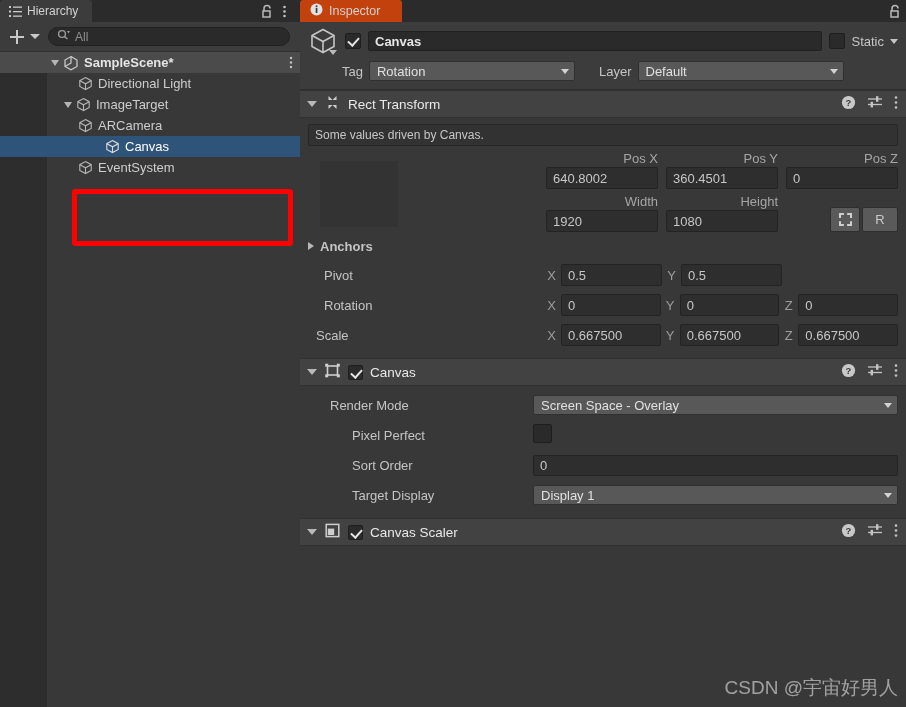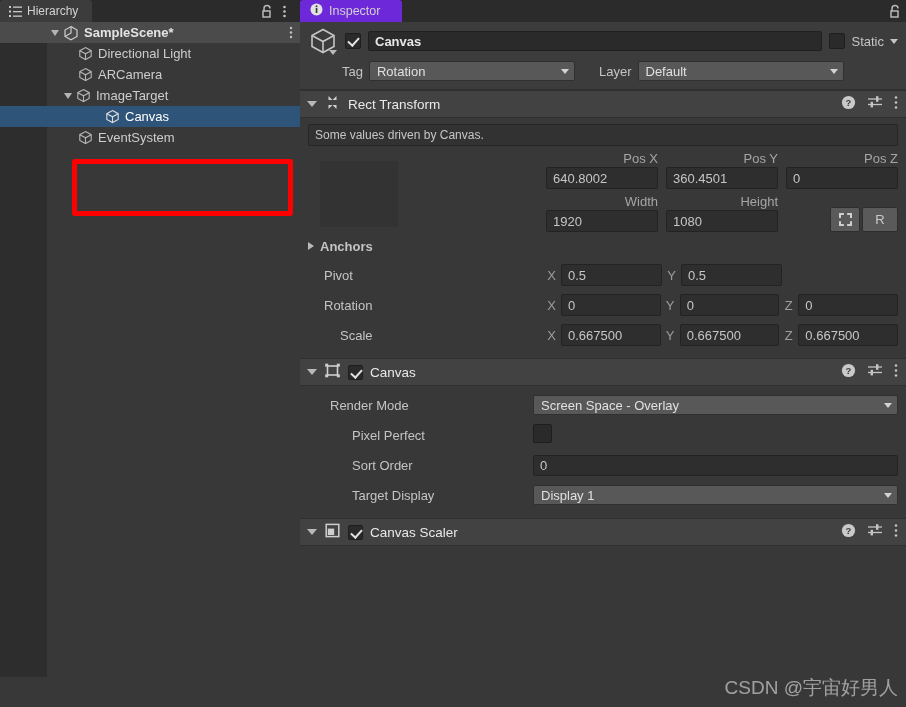--- a/index.html
+++ b/index.html
@@ -90,21 +90,21 @@
 
   
   #inspector {
     position: absolute; left: 300px; top: 0; width: 606px; height: 707px;
     background: #383838;
   }
   .insp-tabbar { position: relative; height: 22px; background: #2b2b2b; }
   .insp-tab {
     position: absolute; left: 0; top: 0; height: 22px;
     display: flex; align-items: center; gap: 6px; padding: 0 22px 0 10px;
-    background: #6d28d9; border-top-left-radius: 3px; border-top-right-radius: 3px;
+    background: #c2410c; border-top-left-radius: 3px; border-top-right-radius: 3px;
     color: #d2d2d2; font-size: 12.5px;
   }
   .insp-header {
     background: #3c3c3c; padding: 6px 8px 8px 8px;
     border-bottom: 1px solid #303030;
   }
   .hdr-row1 { display: flex; align-items: center; height: 26px; gap: 7px; }
   .go-icon { position: relative; width: 30px; height: 30px; flex: 0 0 auto; }
   .go-icon .mini-caret {
     position: absolute; right: 1px; bottom: 1px; width: 0; height: 0;
@@ -237,20 +237,34 @@
         <span class="iconbtn">
           <svg width="5" height="15" viewBox="0 0 5 15">
             <circle cx="2.5" cy="3" r="1.3" fill="#c2c2c2"></circle>
             <circle cx="2.5" cy="7.5" r="1.3" fill="#c2c2c2"></circle>
             <circle cx="2.5" cy="12" r="1.3" fill="#c2c2c2"></circle>
           </svg>
         </span>
       </div>
     </div>
 
+    <div class="hier-toolbar">
+      <span class="plusbtn"></span>
+      <span class="caret-dn"></span>
+      <div class="searchbox">
+        <span>
+          <svg width="13" height="13" viewBox="0 0 13 13">
+            <circle cx="5" cy="5" r="3.4" fill="none" stroke="#9a9a9a" stroke-width="1.4"></circle>
+            <line x1="7.6" y1="7.6" x2="10.5" y2="10" stroke="#9a9a9a" stroke-width="1.4"></line>
+            <path d="M10 2 l3 0 l-1.5 2.5 z" fill="#9a9a9a"></path>
+          </svg>
+        </span>
+        <span>All</span>
+      </div>
+    </div>
 
     <div class="hier-body">
       <div class="hier-gutter"></div>
 
       <div class="row scene" style="padding-left:51px;">
         <span class="tw"></span>
         <span class="unitylogo">
           <svg width="16" height="16" viewBox="0 0 16 16">
             <path d="M8 1.6 L14 5 L14 11.4 L8 14.8 L2 11.4 L2 5 Z" fill="none" stroke="#cfcfcf" stroke-width="1.2"></path>
             <path d="M8 1.6 L8 8 L2 11.4" fill="none" stroke="#cfcfcf" stroke-width="1.2"></path>
@@ -269,39 +283,39 @@
       <div class="row" style="padding-left:78px;">
         <span class="cube">
           <svg width="15" height="15" viewBox="0 0 15 15">
             <path d="M7.5 1.6 L13.2 4.7 L13.2 10.5 L7.5 13.6 L1.8 10.5 L1.8 4.7 Z" fill="none" stroke="#b6b6b6" stroke-width="1.1"></path>
             <path d="M1.8 4.7 L7.5 7.8 L13.2 4.7 M7.5 7.8 L7.5 13.6" fill="none" stroke="#b6b6b6" stroke-width="1.1"></path>
           </svg>
         </span>
         <span>Directional Light</span>
       </div>
 
-      <div class="row" style="padding-left:78px;">
-        <span class="cube">
-          <svg width="15" height="15" viewBox="0 0 15 15">
-            <path d="M7.5 1.6 L13.2 4.7 L13.2 10.5 L7.5 13.6 L1.8 10.5 L1.8 4.7 Z" fill="none" stroke="#b6b6b6" stroke-width="1.1"></path>
-            <path d="M1.8 4.7 L7.5 7.8 L13.2 4.7 M7.5 7.8 L7.5 13.6" fill="none" stroke="#b6b6b6" stroke-width="1.1"></path>
-          </svg>
-        </span>
-        <span>ARCamera</span>
-      </div>
-
       <div class="row" style="padding-left:64px;">
         <span class="tw"></span>
         <span class="cube">
           <svg width="15" height="15" viewBox="0 0 15 15">
             <path d="M7.5 1.6 L13.2 4.7 L13.2 10.5 L7.5 13.6 L1.8 10.5 L1.8 4.7 Z" fill="none" stroke="#b6b6b6" stroke-width="1.1"></path>
             <path d="M1.8 4.7 L7.5 7.8 L13.2 4.7 M7.5 7.8 L7.5 13.6" fill="none" stroke="#b6b6b6" stroke-width="1.1"></path>
           </svg>
         </span>
         <span>ImageTarget</span>
+      </div>
+
+      <div class="row" style="padding-left:78px;">
+        <span class="cube">
+          <svg width="15" height="15" viewBox="0 0 15 15">
+            <path d="M7.5 1.6 L13.2 4.7 L13.2 10.5 L7.5 13.6 L1.8 10.5 L1.8 4.7 Z" fill="none" stroke="#b6b6b6" stroke-width="1.1"></path>
+            <path d="M1.8 4.7 L7.5 7.8 L13.2 4.7 M7.5 7.8 L7.5 13.6" fill="none" stroke="#b6b6b6" stroke-width="1.1"></path>
+          </svg>
+        </span>
+        <span>ARCamera</span>
       </div>
 
       <div class="row selected" style="padding-left:105px;">
         <span class="cube">
           <svg width="15" height="15" viewBox="0 0 15 15">
             <path d="M7.5 1.6 L13.2 4.7 L13.2 10.5 L7.5 13.6 L1.8 10.5 L1.8 4.7 Z" fill="none" stroke="#dcdcdc" stroke-width="1.1"></path>
             <path d="M1.8 4.7 L7.5 7.8 L13.2 4.7 M7.5 7.8 L7.5 13.6" fill="none" stroke="#dcdcdc" stroke-width="1.1"></path>
           </svg>
         </span>
         <span>Canvas</span>
@@ -498,21 +512,21 @@
               <span>0</span>
             </div>
             <span class="axislbl">Z</span>
             <div class="numfield">
               <span>0</span>
             </div>
           </span>
         </div>
 
         <div class="prop-row">
-          <span class="prop-name" style="margin-left:32px;">Scale</span>
+          <span class="prop-name" style="margin-left:8px;">Scale</span>
           <span class="xyz-row" style="width:352px;">
             <span class="axislbl">X</span>
             <div class="numfield">
               <span>0.667500</span>
             </div>
             <span class="axislbl">Y</span>
             <div class="numfield">
               <span>0.667500</span>
             </div>
             <span class="axislbl">Z</span>

